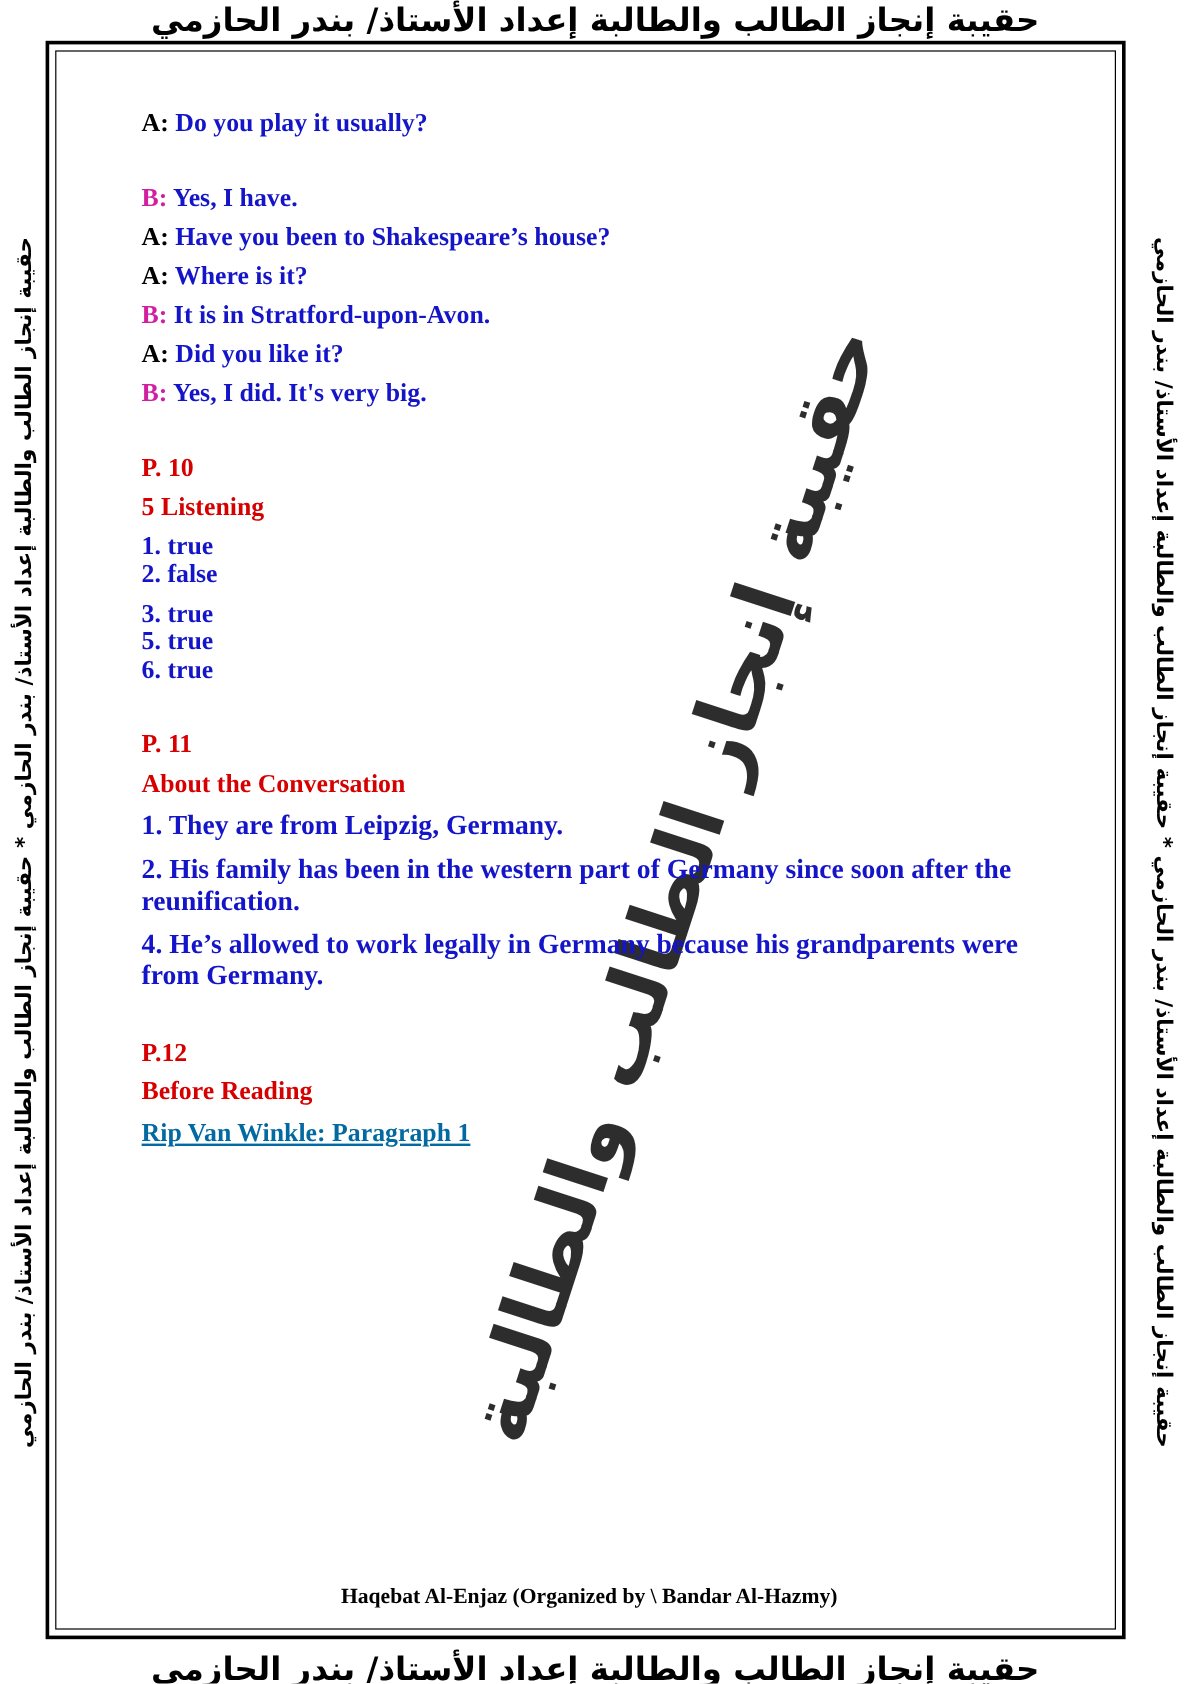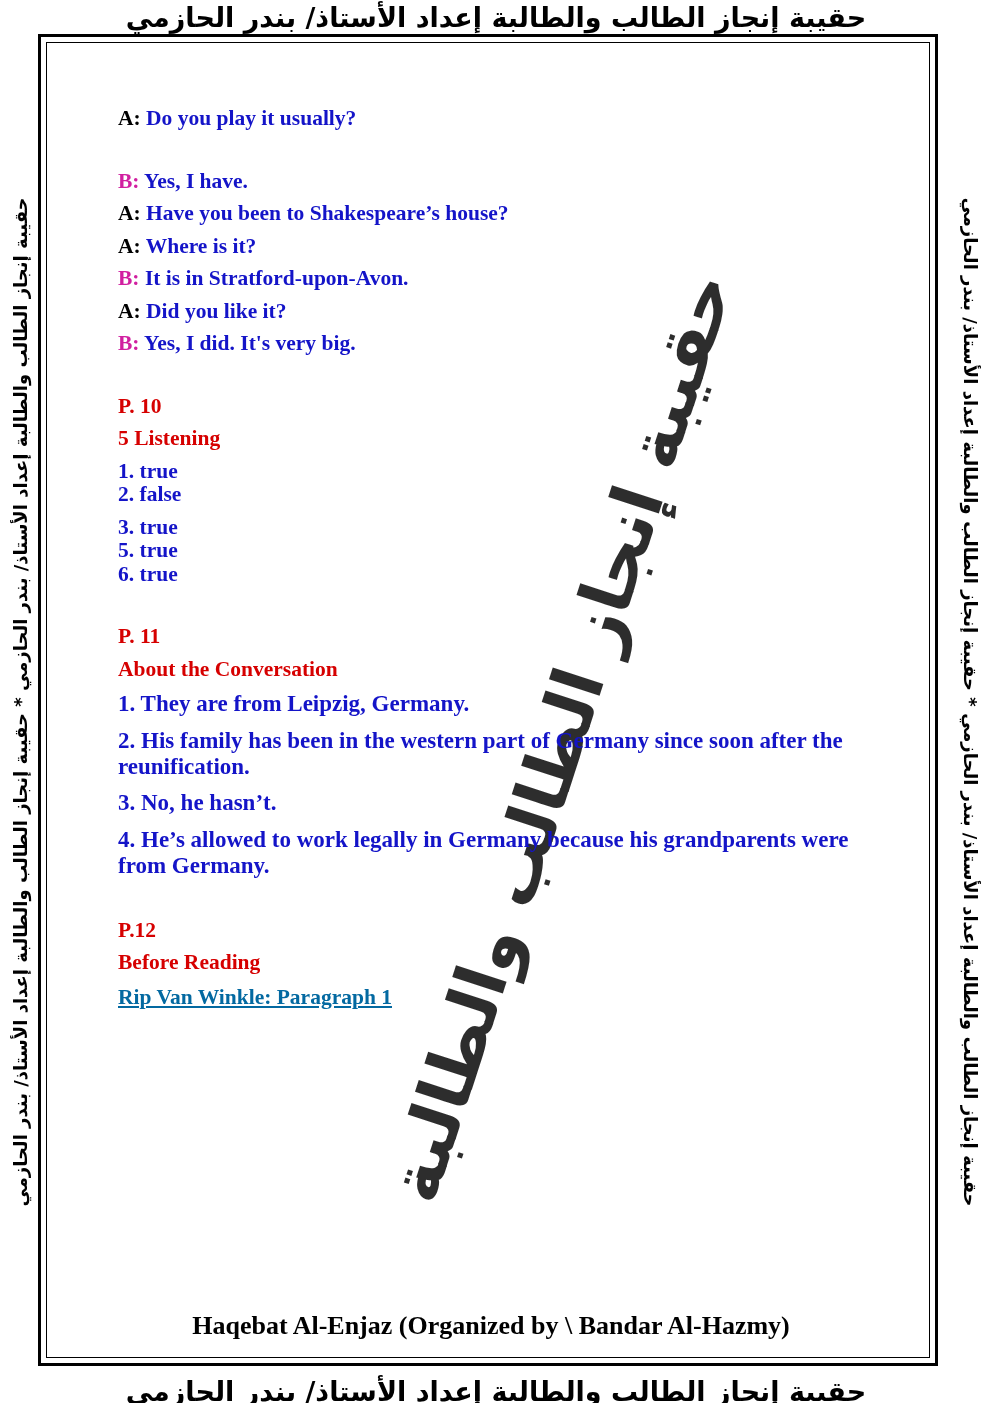--- a/index.html
+++ b/index.html
@@ -118,21 +118,21 @@
     color: #111111;
     white-space: nowrap;
     direction: rtl;
     opacity: 0.88;
   }
 
   
   .content {
     position: absolute;
     left: 118px;
-    top: 108px;
+    top: 92px;
     width: 770px;
   }
   .line {
     font-size: 21.5px;
     font-weight: bold;
     line-height: 1.0;
     margin: 0 0 11px 0;
     color: #1414c8;
   }
   .line.tight {
@@ -169,21 +169,21 @@
     text-decoration: underline;
     margin: 0;
   }
 
   .footer {
     position: absolute;
     left: 0;
     width: 900px;
     bottom: 22px;
     text-align: center;
-    font-size: 26px;
+    font-size: 18px;
     font-weight: bold;
     color: #000000;
     font-family: "Liberation Serif", serif;
   }
 </style>
 </head>
 <body>
 
 <div class="banner banner-top">حقيبة إنجاز الطالب والطالبة إعداد الأستاذ/ بندر الحازمي</div>
 <div class="banner banner-bottom">حقيبة إنجاز الطالب والطالبة إعداد الأستاذ/ بندر الحازمي</div>
@@ -248,21 +248,20 @@
   <p class="line tight">3. true</p>
   <p class="line tight">5. true</p>
   <p class="line">6. true</p>
 
   <div class="gap-md"></div>
 
   <p class="line txt-red">P. 11</p>
   <p class="line txt-red">About the Conversation</p>
   <p class="wrapline">1. They are from Leipzig, Germany.</p>
   <p class="wrapline">2. His family has been in the western part of Germany since soon after the reunification.</p>
-  <p class="wrapline">3. No, he hasn’t.</p>
   <p class="wrapline">4. He’s allowed to work legally in Germany because his grandparents were from Germany.</p>
 
   <div class="gap-md"></div>
 
   <p class="line txt-red">P.12</p>
   <p class="line txt-red">Before Reading</p>
   <p class="link-head">Rip Van Winkle: Paragraph 1</p>
 
 </div>
 

